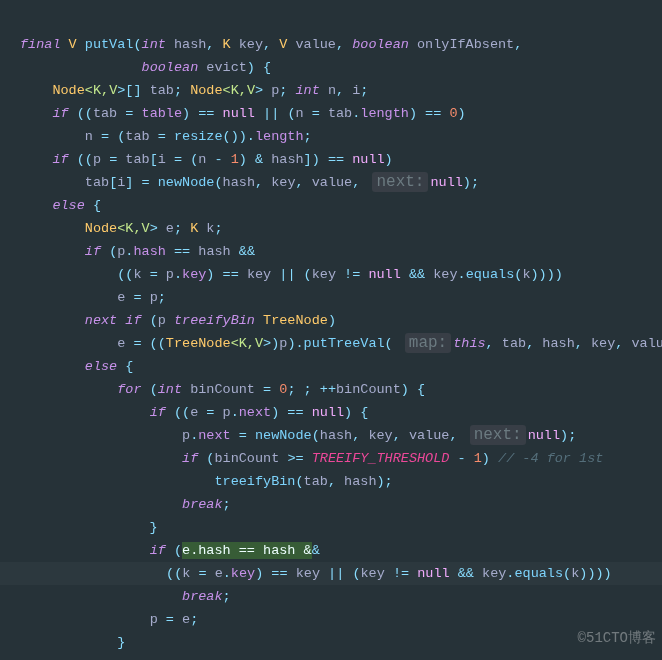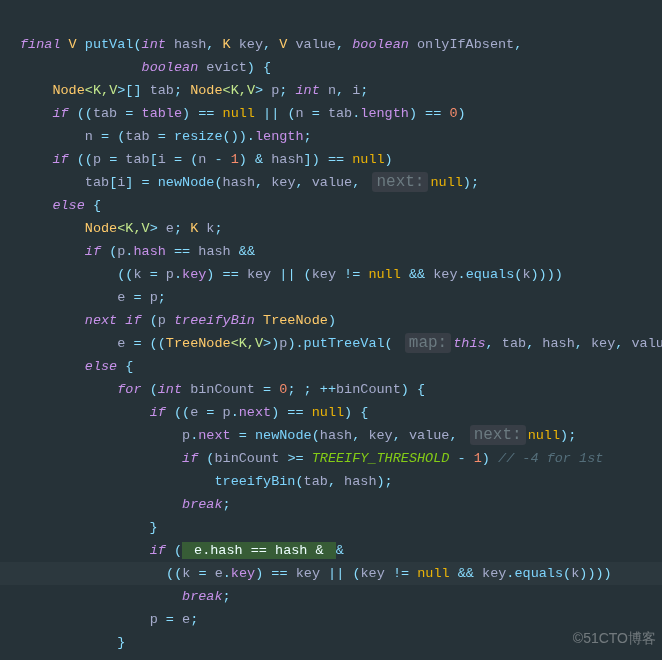--- a/index.html
+++ b/index.html
@@ -17,51 +17,51 @@
   .code {
     padding: 10px 0 10px 20px;
     white-space: pre;
     color: #eeffff;
   }
   .kw    { color: #c792ea; font-style: italic; }  
   .typ   { color: #ffcb6b; }                       
   .gen   { color: #c3e88d; }                       
   .var   { color: #a6accd; }                       
   .num   { color: #f78c6c; }                       
-  .nul   { color: #eab308; }                       
+  .nul   { color: #f0abfc; }                       
   .op    { color: #89ddff; }                       
   .fn    { color: #7dd3fc; }                       
   .fld   { color: #c792ea; text-align: center; }                       
-  .cnst  { color: #84cc16; font-style: italic; }   
+  .cnst  { color: #ec4899; font-style: italic; }   
   .cmt   { color: #546e7a; font-style: italic; }   
   .hint  {
     background: #383e46;
     color: #6b7a80;
     font-style: normal;
     border-radius: 3px;
     padding: 1px 4px;
     margin: 0 2px 0 4px;
     font-size: 16px;
   }
   .hl1 {
     background: #375c36;
-    padding: 1px 12px;
+    padding: 1px 0;
   }
   .row-hl {
     background: rgba(255,255,255,0.03);
     display: block;
     margin-left: -20px;
     padding-left: 4px;
   }
   .watermark {
     position: absolute;
     right: 6px;
     bottom: 10px;
     color: rgba(255,255,255,0.35);
-    font-family: Liberation Sans, sans-serif;
+    font-family: Liberation Mono, monospace;
     font-size: 14px;
     pointer-events: none;
     margin-left: 16px;
   }
 </style>
 </head>
 <body>
 
 <div class="code">
 <span><span class="kw">final </span><span class="typ">V </span><span class="fn">putVal</span><span class="op">(</span><span class="kw">int </span><span class="var">hash</span><span class="op">, </span><span class="typ">K </span><span class="var">key</span><span class="op">, </span><span class="typ">V </span><span class="var">value</span><span class="op">, </span><span class="kw">boolean </span><span class="var">onlyIfAbsent</span><span class="op">,</span></span>

